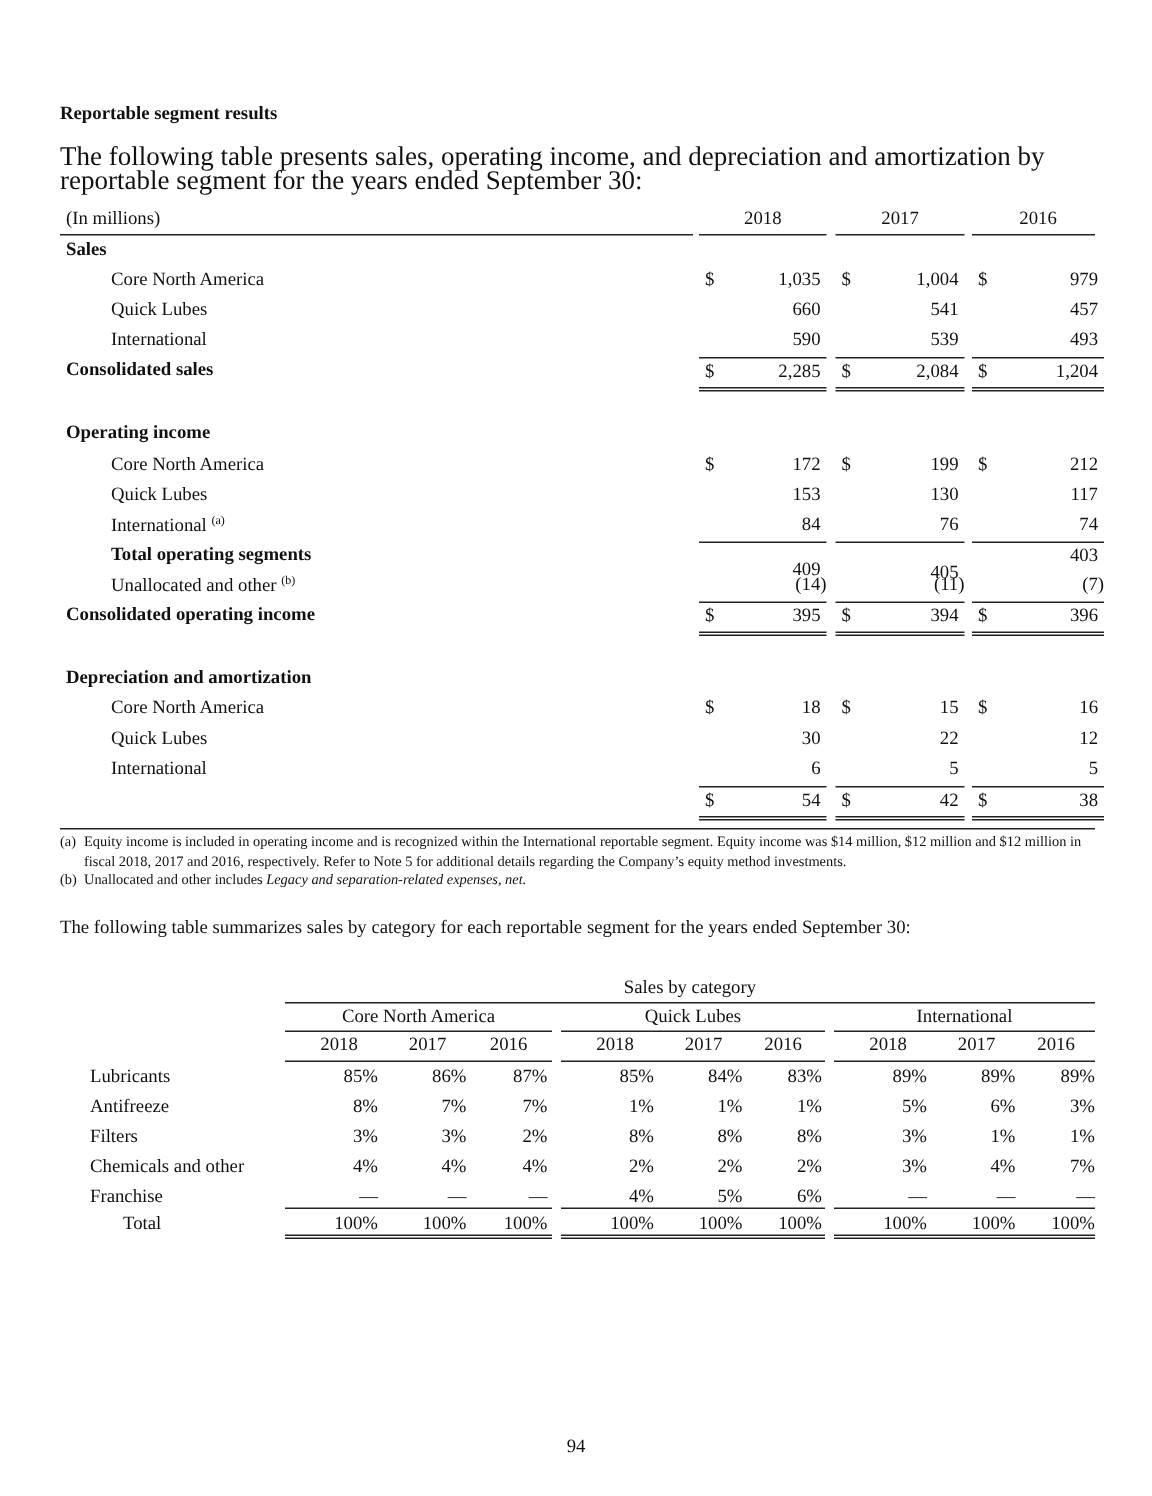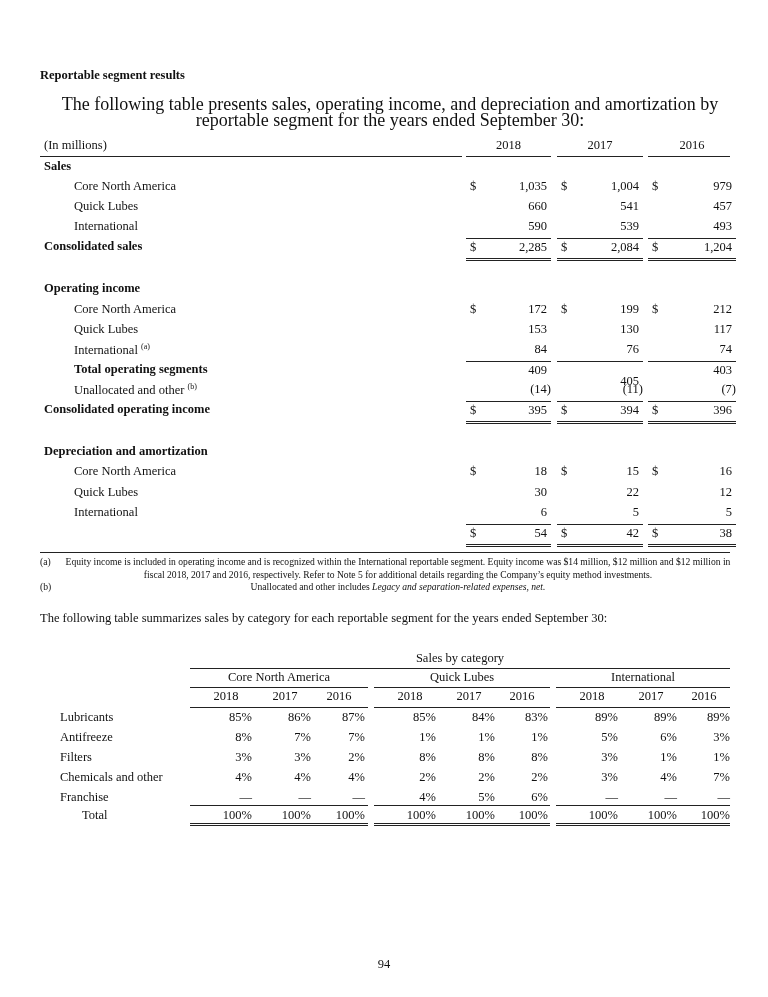--- a/index.html
+++ b/index.html
@@ -1,21 +1,21 @@
 <!DOCTYPE html>
 <html><head>
 <meta charset="utf-8">
 <style>
   html, body { margin: 0; padding: 0; background: #fff; }
   body {
     width: 768px; height: 997px; position: relative; overflow: hidden;
     font-family: "Liberation Serif", "DejaVu Serif", serif;
     color: #111; font-size: 12.5px;
   }
-  .abs { position: absolute; text-align: center; }
+  .abs { position: absolute; }
   .section-title { left: 40px; top: 68px; font-weight: bold; font-size: 12.5px; }
   .intro { left: 40px; top: 96px; width: 700px; line-height: 16px; font-size: 18px; }
   .row { position: absolute; left: 40px; width: 690px; height: 20px; }
   .lbl { position: absolute; left: 4px; top: 0; white-space: nowrap; }
   .lbl.ind { left: 34px; }
   .lbl.b { font-weight: bold; }
   .cell { position: absolute; top: 0; height: 18px; }
   .c1 { left: 426px; width: 85px; }
   .c2 { left: 517px; width: 86px; }
   .c3 { left: 608px; width: 88px; }
@@ -151,21 +151,21 @@
     </span>
   <span class="cell c2">
       <span class="val">76</span>
     </span>
   <span class="cell c3">
       <span class="val">74</span>
     </span>
 </div>
 <div class="row" style="top:361px;">
   <span class="lbl ind b" style="top:1px;">Total operating segments</span>
-  <span class="cell c1 topline" style="padding-top:1px;">
+  <span class="cell c1 topline" style="padding-top:10px;">
       <span class="val">409</span>
     </span>
   <span class="cell c2 topline" style="padding-top:12px;">
       <span class="val">405</span>
     </span>
   <span class="cell c3 topline" style="padding-top:1px;">
       <span class="val">403</span>
     </span>
 </div>
 <div class="row" style="top:382px;">

